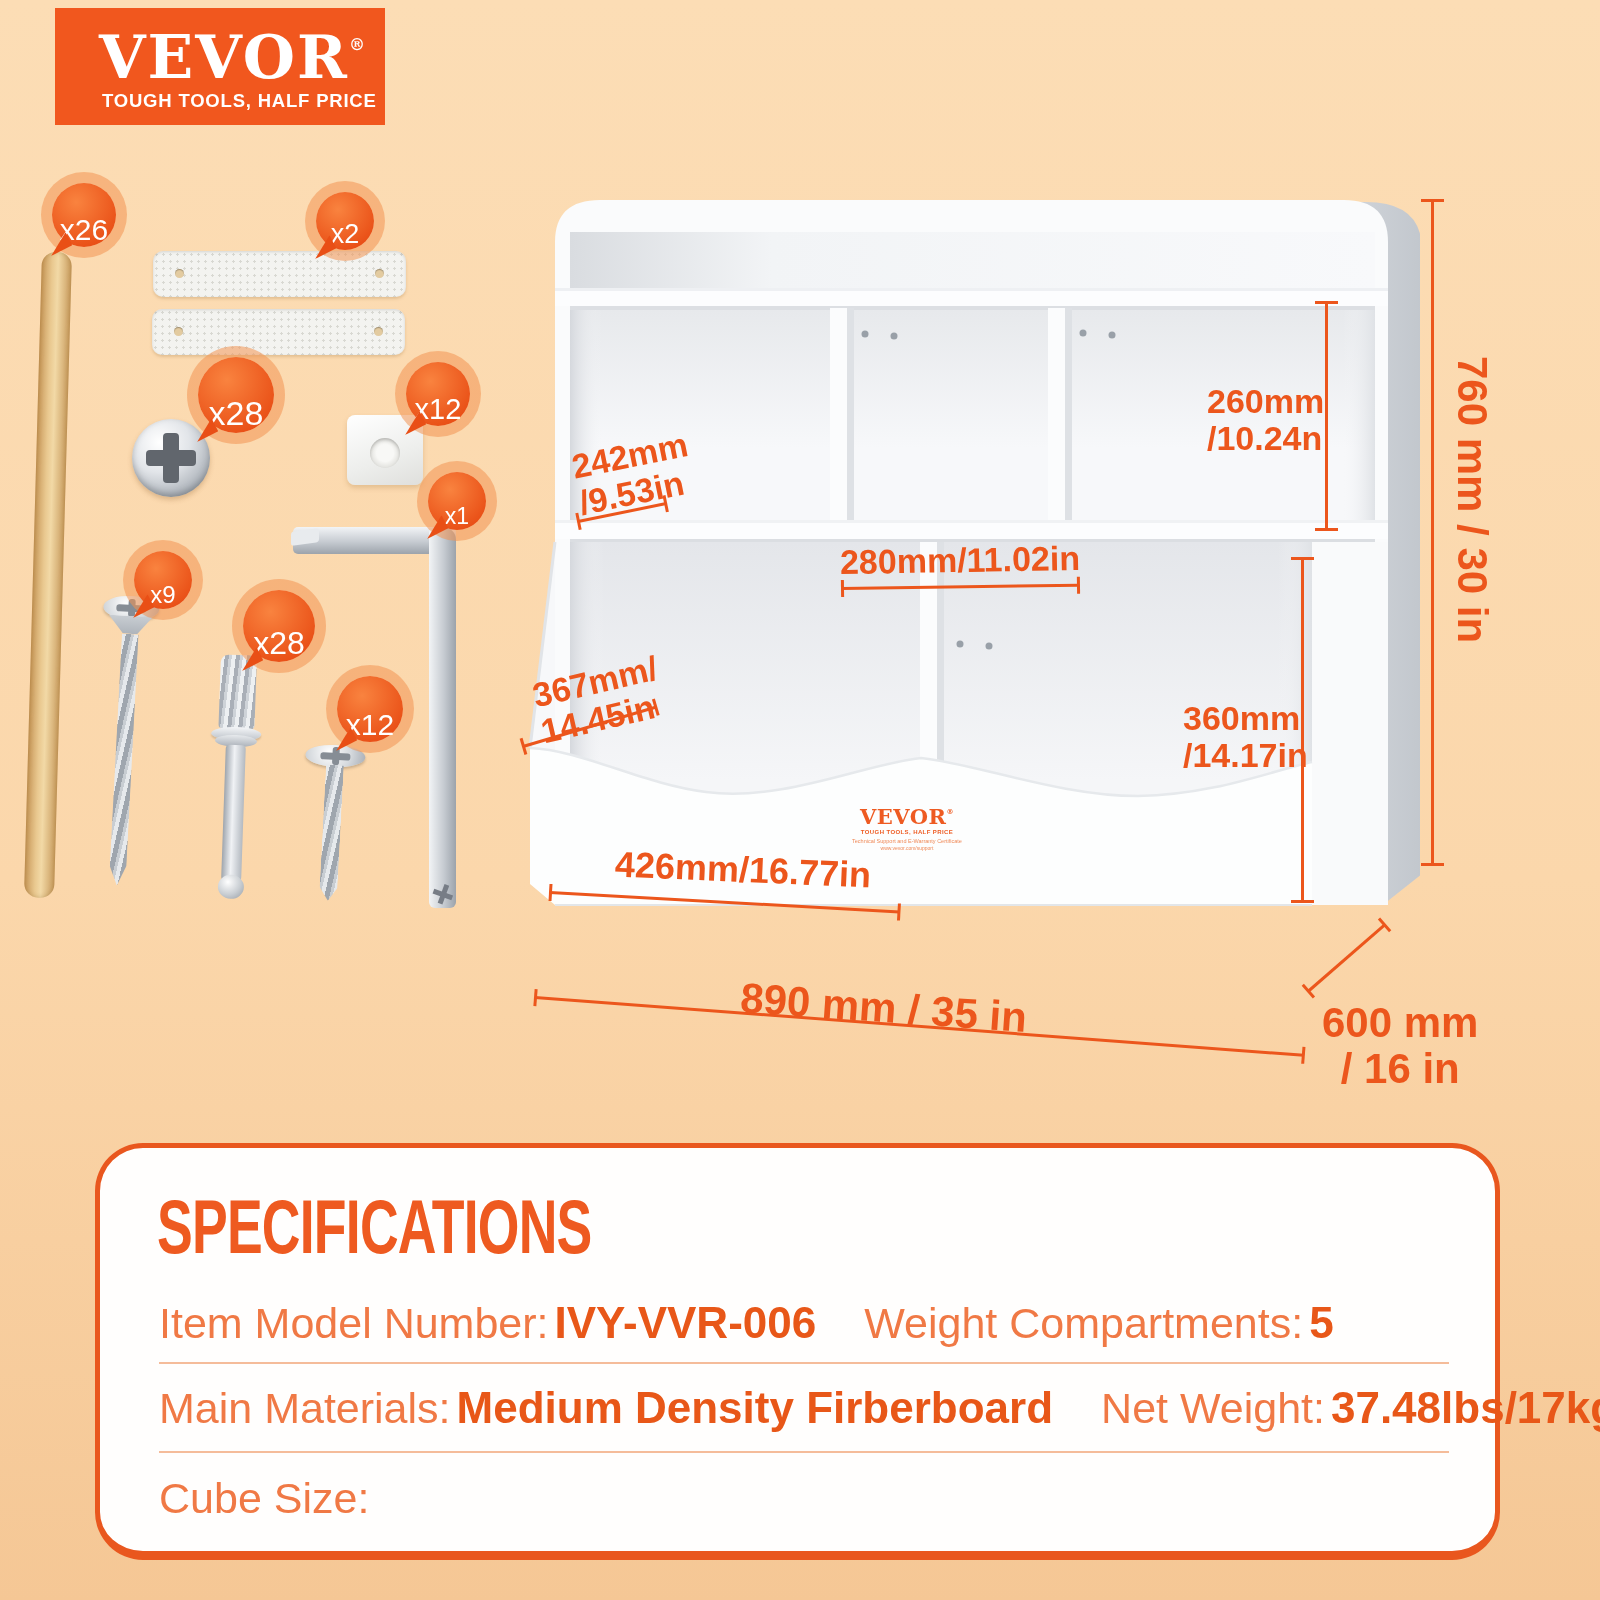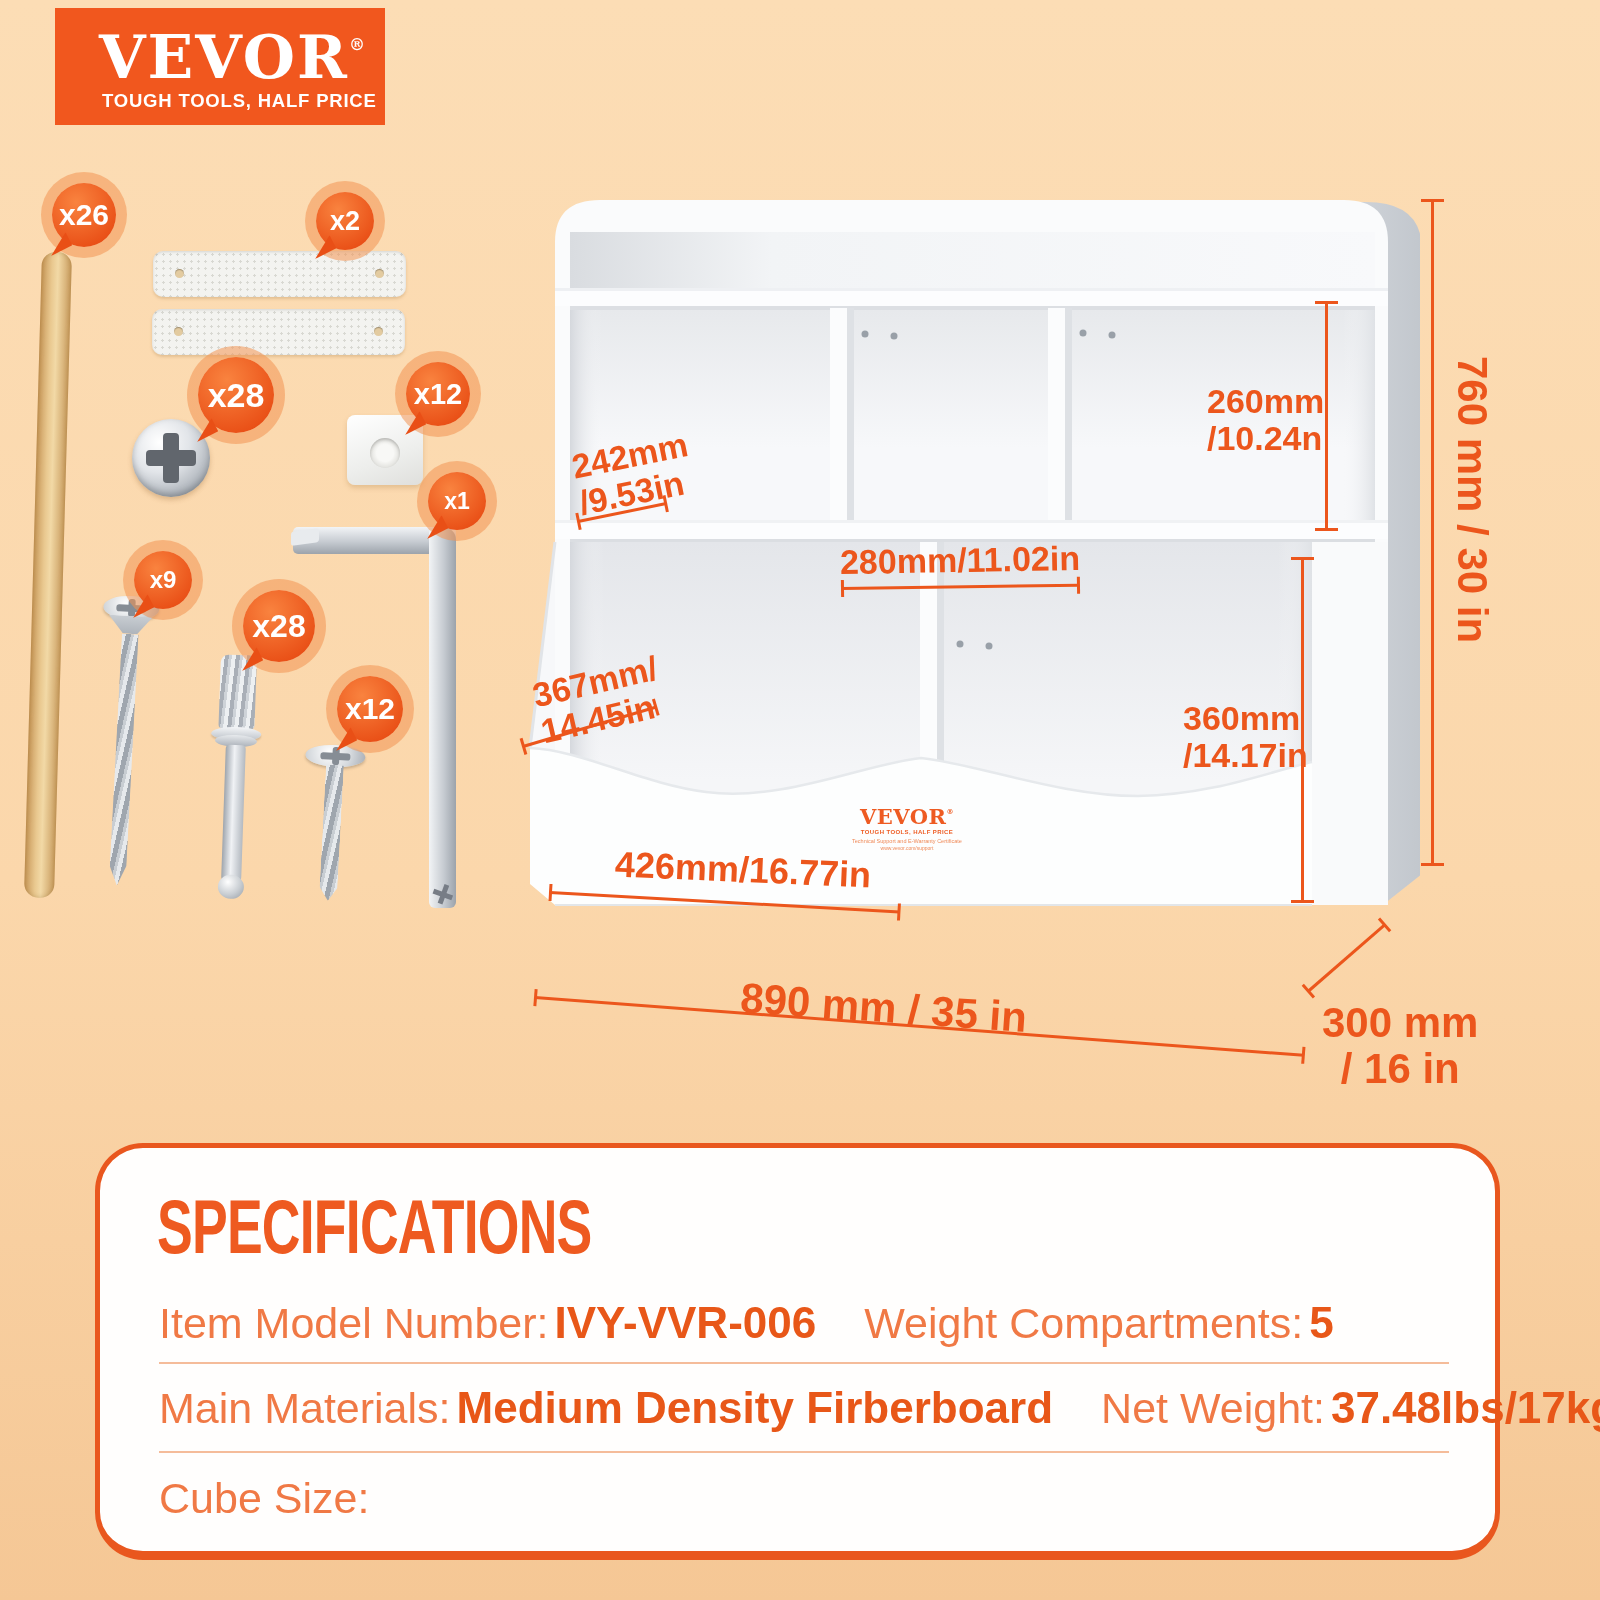--- a/index.html
+++ b/index.html
@@ -9,22 +9,22 @@
   .abs{position:absolute;}
 
   
   .logo{left:55px;top:8px;width:330px;height:117px;background:#F1571E;color:#fff;}
   .logo .v{position:absolute;left:44px;top:14px;font-family:"DejaVu Serif",serif;
            font-weight:bold;font-size:60px;letter-spacing:2px;}
   .logo .reg{font-size:16px;vertical-align:28px;letter-spacing:0;}
   .logo .tg{position:absolute;left:47px;top:82px;font-weight:bold;font-size:18.5px;letter-spacing:.8px;}
 
   
-  .badge{position:absolute;border-radius:50%;color:#fff;font-weight:bold;
-         display:flex;align-items:center;justify-content:center;
+  .badge{position:absolute;border-radius:50%;color:#fff;font-weight:normal;
+         display:flex;align-items:flex-end;justify-content:center;
          background:radial-gradient(circle at 38% 30%,#F9833F,#E94F16 78%);
          box-shadow:0 0 0 11px rgba(243,148,82,.55);z-index:5;}
   .badge::after{content:'';position:absolute;left:-4px;bottom:-8px;width:24px;height:22px;
          background:#E94F16;clip-path:polygon(8% 100%,78% 0,100% 62%);transform:rotate(-6deg);}
   .b1{left:52px;top:183px;width:64px;height:64px;font-size:30px;}
   .b2{left:316px;top:192px;width:58px;height:58px;font-size:27px;}
   .b3{left:198px;top:357px;width:76px;height:76px;font-size:34px;}
   .b4{left:406px;top:362px;width:64px;height:64px;font-size:29px;}
   .b5{left:428px;top:472px;width:58px;height:58px;font-size:23px;}
   .b6{left:134px;top:551px;width:58px;height:58px;font-size:24px;}
@@ -287,21 +287,21 @@
     <span>367mm/</span>
       <span>14.45in</span>
   </div>
   <div class="dim" style="left:1183px;top:700px;">
     <span>360mm</span>
       <span>/14.17in</span>
   </div>
   <div class="dim" style="left:615px;top:850px;font-size:36px;transform:rotate(2.5deg);">426mm/16.77in</div>
   <div class="dim big" style="left:740px;top:985px;transform:rotate(4deg);">890 mm / 35 in</div>
   <div class="dim big" style="left:1322px;top:1000px;text-align:center;">
-    <span>300 mm</span>
+    <span>600 mm</span>
       <span>/ 16 in</span>
   </div>
   <div class="dim big vert" style="left:1449px;top:356px;">760 mm / 30 in</div>
 
   <div class="abs card">
     <div class="title">SPECIFICATIONS</div>
     <div class="row" style="top:150px;">
       <div class="pair">
         <span class="lbl">Item Model Number:</span>
         <span class="val">IVY-VVR-006</span>

